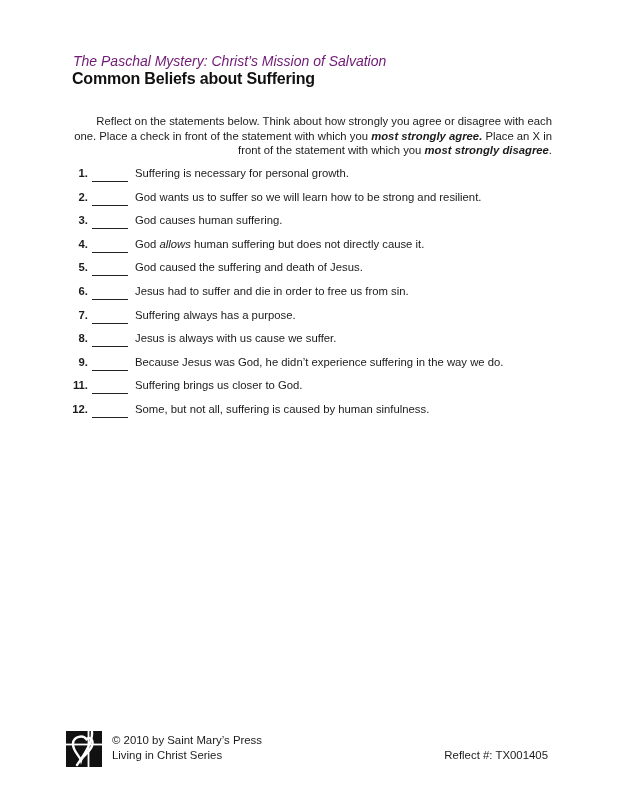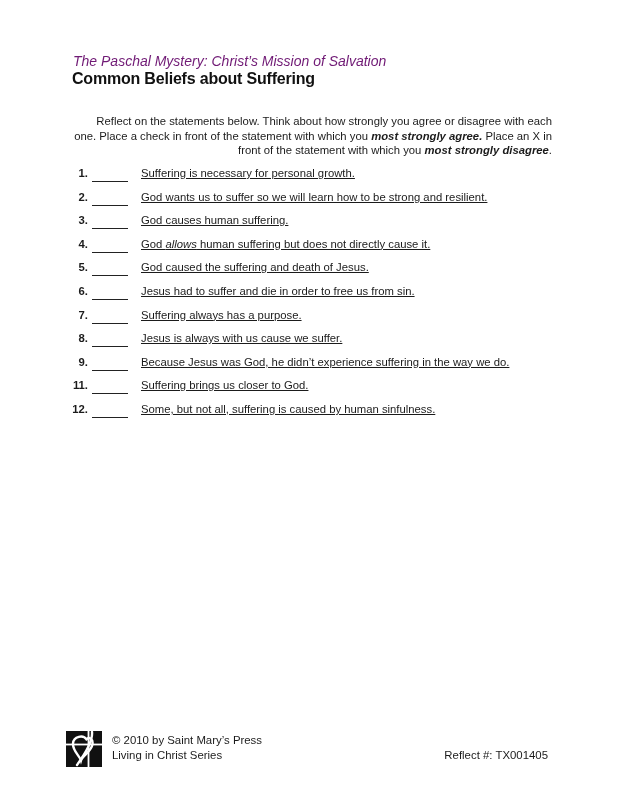--- a/index.html
+++ b/index.html
@@ -68,21 +68,21 @@
   .answer-blank {
     display: inline-block;
     width: 36px;
     height: 12px;
     margin-left: 4px;
     border-bottom: 1.2px solid #222;
     flex: 0 0 auto;
     align-self: flex-end;
     transform: translateY(2px);
   }
-  .statement-text { margin-left: 13px; text-decoration: underline; }
+  .statement-text { margin-left: 7px; }
   .statement-text em { font-style: italic; }
   .footer-logo {
     position: absolute;
     left: 66px;
     top: 731px;
     width: 36px;
     height: 36px;
   }
   .footer-text {
     position: absolute;

